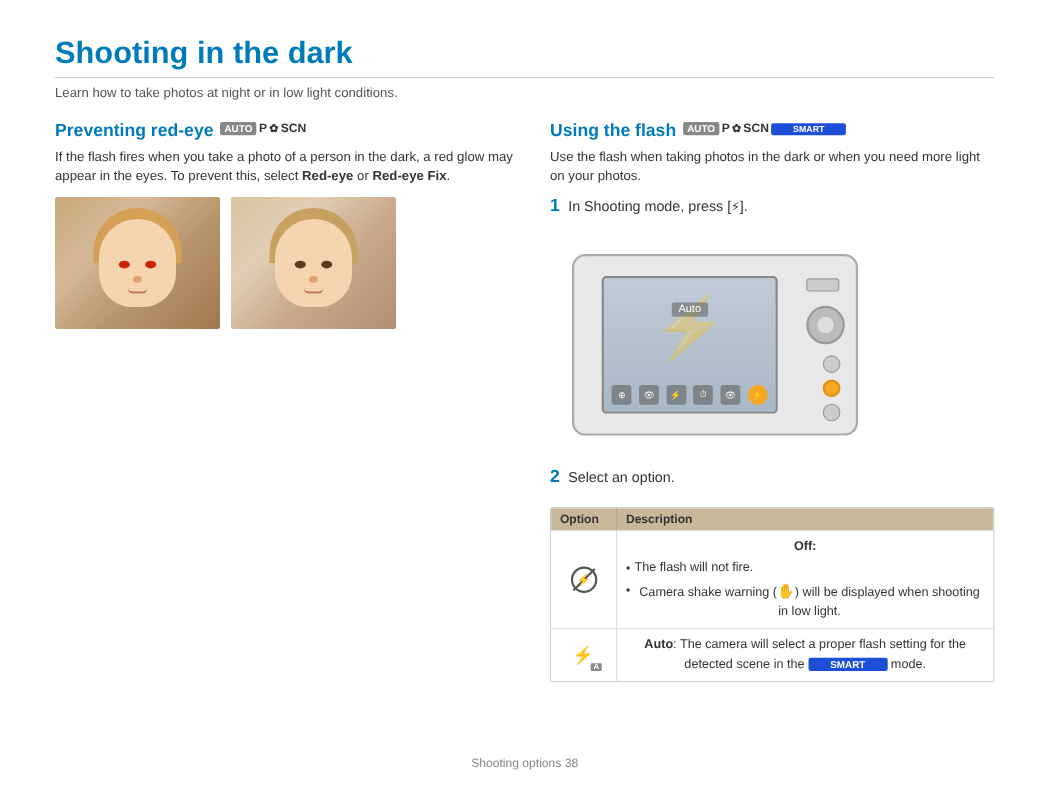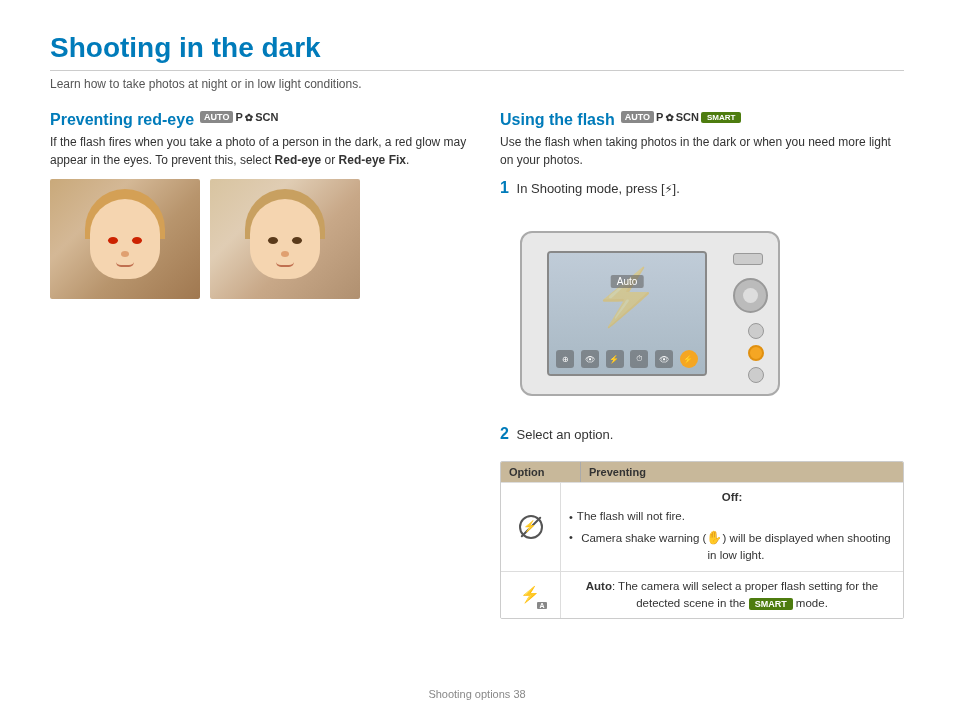--- a/index.html
+++ b/index.html
@@ -72,23 +72,23 @@
     .badge-p {
       font-size: 11px;
       font-weight: bold;
       color: #333;
     }
     .badge-scene {
       font-size: 10px;
       color: #333;
     }
     .badge-smart {
-      background: #4d7c0f;
+      background: #1d4ed8;
       color: #fff;
-      padding: 1px 6px;
+      padding: 1px 20px;
       border-radius: 2px;
       font-size: 8px;
       font-weight: bold;
     }
     .section-body {
       font-size: 12px;
       color: #333;
       line-height: 1.5;
       margin-bottom: 10px;
     }
@@ -314,21 +314,21 @@
       border: 1px solid #ccc;
       border-radius: 2px;
       overflow: hidden;
       margin-top: 8px;
     }
     .table-header {
       display: flex;
       background: #c8b89a;
     }
     .th-option {
-      width: 80px;
+      width: 60px;
       padding: 4px 8px;
       font-size: 11px;
       font-weight: bold;
       color: #333;
       border-right: 1px solid #aaa;
     }
     .th-desc {
       flex: 1;
       padding: 4px 8px;
       font-size: 11px;
@@ -481,21 +481,21 @@
       </div>
 
       <div style="margin-bottom:18px;">
         <span class="step-num">2</span>
         <span class="step-text">Select an option.</span>
       </div>
 
       <div class="table-wrapper">
         <div class="table-header">
           <div class="th-option">Option</div>
-          <div class="th-desc">Preventing</div>
+          <div class="th-desc">Description</div>
         </div>
 
         <div class="table-row-item">
           <div class="td-option">
 
             <div style="width:24px;height:24px;border:2px solid #555;border-radius:50%;position:relative;display:flex;align-items:center;justify-content:center;font-size:11px;color:#555;">
               <div style="position:absolute;width:2px;height:28px;background:#555;transform:rotate(45deg);border-radius:1px;"></div>
               <span style="font-size:11px;position:relative;z-index:1;">⚡</span>
             </div>
           </div>

